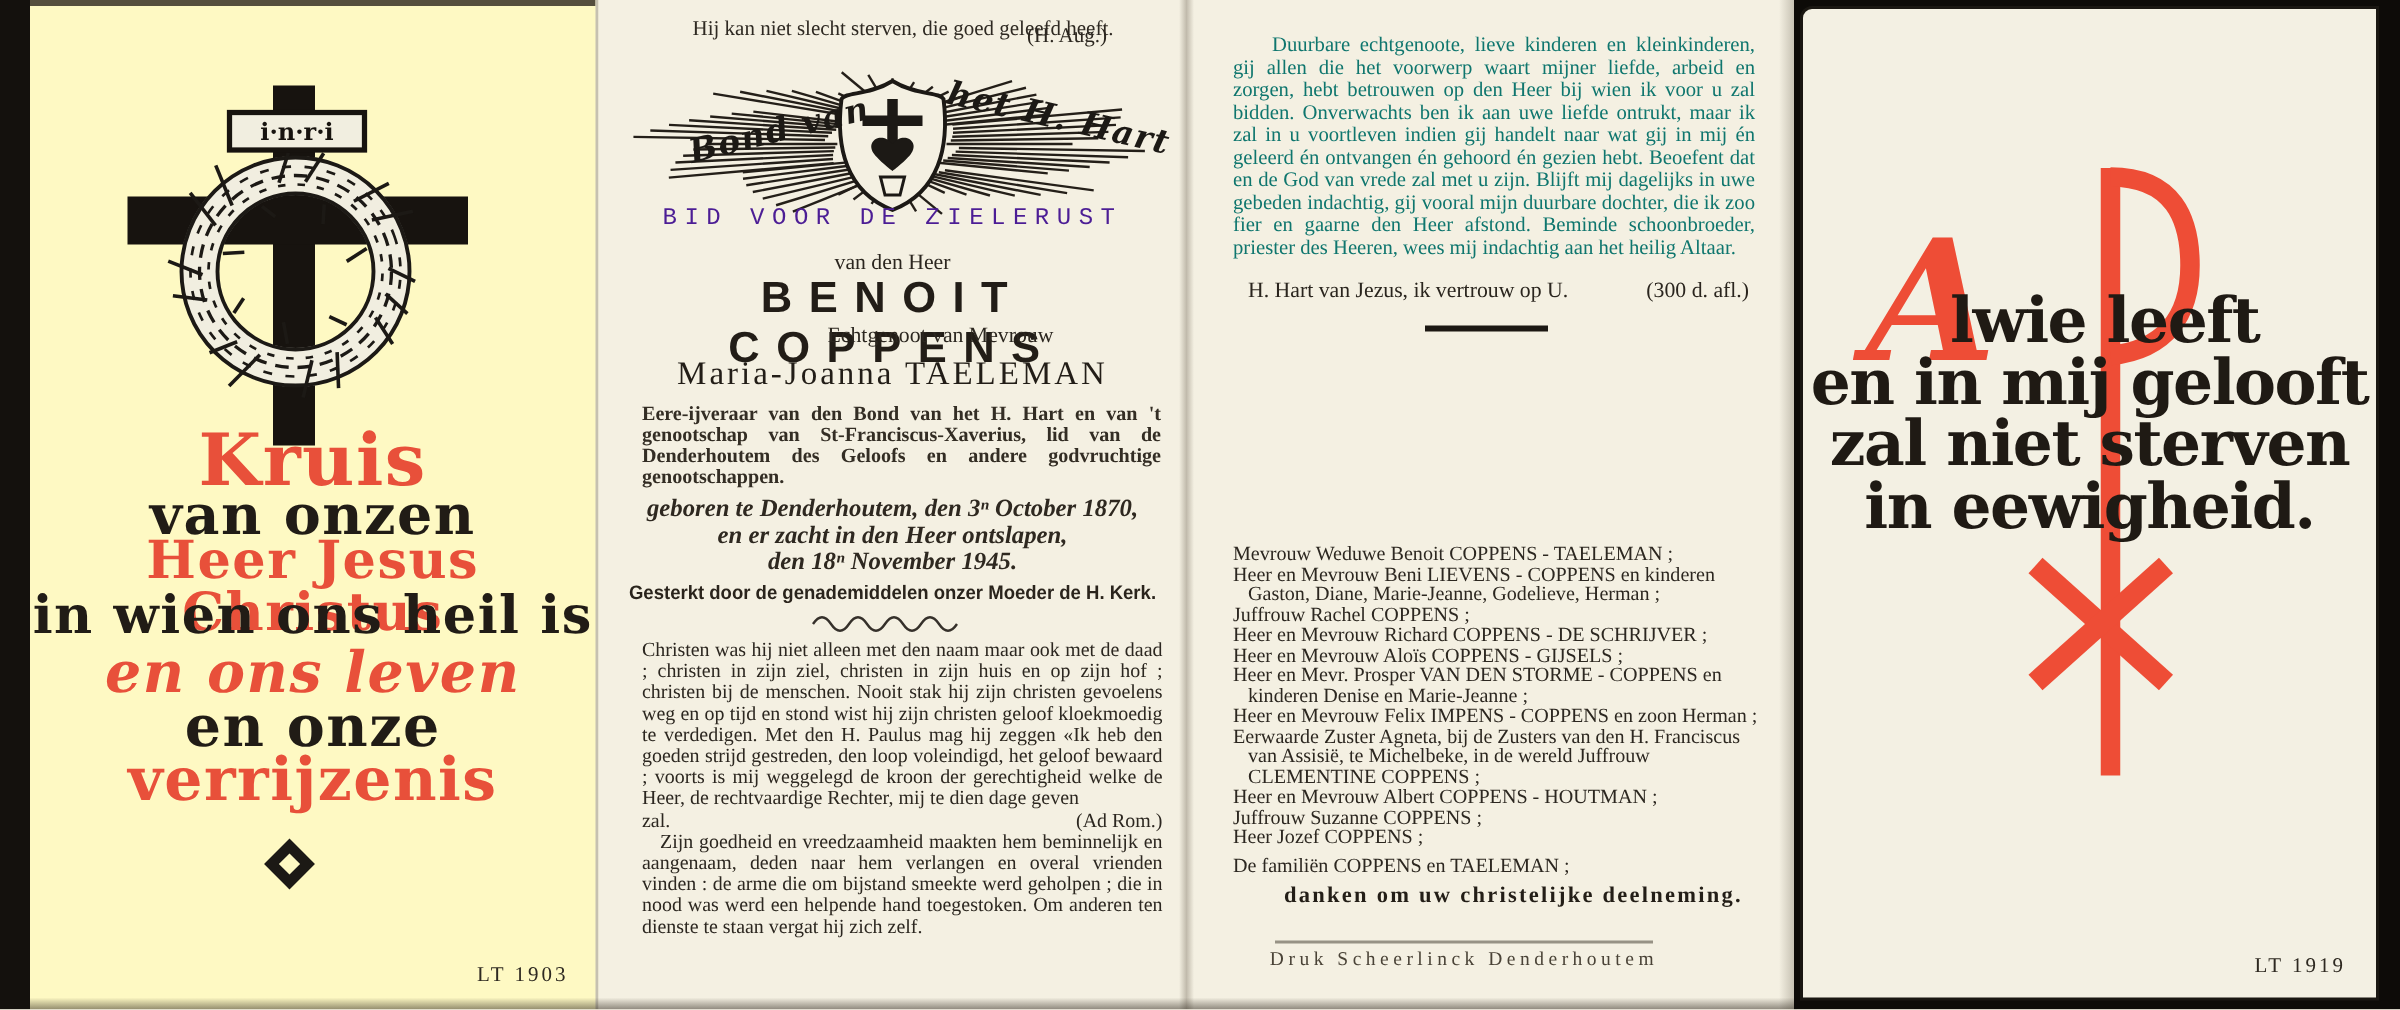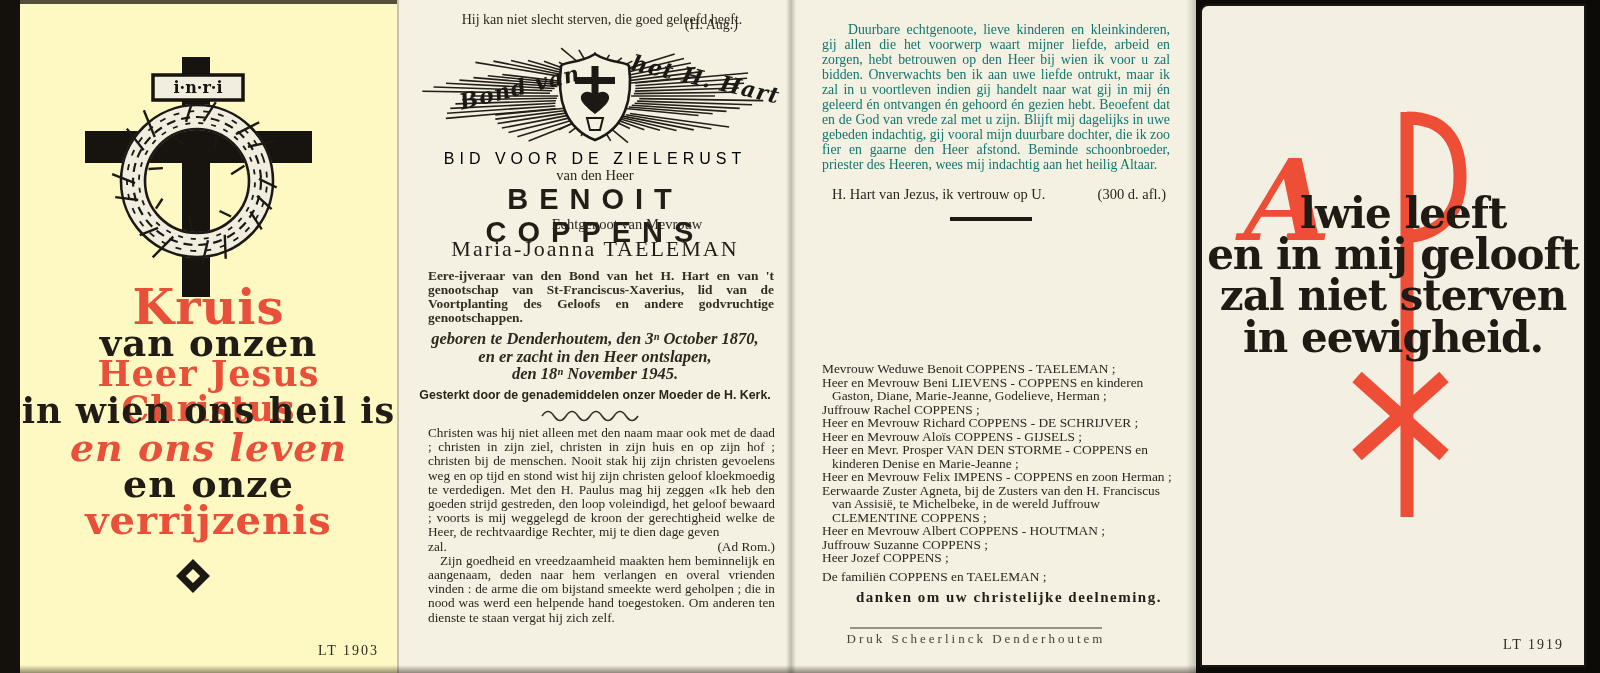--- a/index.html
+++ b/index.html
@@ -29,22 +29,22 @@
   .bottom-shadow{left:20px;top:665px;width:1176px;height:8px;
       background:linear-gradient(rgba(0,0,0,0),rgba(40,33,24,.5));}
 
   
   .p2{left:400px;top:0;width:390px;height:546px;}
   .center{text-align:center;}
   .epigraph{left:30px;right:16px;top:12px;font-size:14px;color:#2e2922;}
   .epigraph-attr{right:52px;top:17px;font-size:14px;}
   .emblem-word{font-family:"DejaVu Serif",serif;font-style:italic;font-weight:700;
       font-size:22px;color:#1c1915;letter-spacing:1px;}
-  .pray-title{left:0;width:100%;top:150px;font-family:Liberation Sans, sans-serif;
-      font-size:16px;letter-spacing:5px;color:#000000;}
+  .pray-title{left:0;width:100%;top:136px;font-family:Liberation Mono, monospace;
+      font-size:16px;letter-spacing:5px;color:#4c1d95;}
   .pray-sub{left:0;width:100%;top:167px;font-size:14.5px;}
   .name-main{left:0;width:100%;top:183px;font-family:"Liberation Sans",sans-serif;
       font-size:29px;font-weight:600;letter-spacing:11px;color:#221d17;}
   .spouse-label{left:0;width:100%;top:216px;font-size:14.5px;padding-left:32px;}
   .spouse-name{left:0;width:100%;top:236px;font-size:22px;letter-spacing:2px;color:#221d17;}
   .memberships{left:28px;right:16px;top:269px;font-size:13.4px;line-height:13.9px;
       font-weight:700;text-align:justify;color:#332d24;}
   .dates{left:0;width:100%;top:330px;font-style:italic;font-weight:700;
       font-size:16.5px;line-height:17.5px;color:#2e2820;}
   .strengthened{left:0;width:100%;top:387px;font-family:"Liberation Sans",sans-serif;
@@ -221,21 +221,21 @@
       <path d="M172 78 h16 l-3 12 h-10 Z" fill="none" stroke="#1c1915" stroke-width="2"></path>
     </svg>
     <div class="abs emblem-word" style="left:58px;top:74px;transform:rotate(-14deg);">Bond van</div>
     <div class="abs emblem-word" style="left:230px;top:66px;transform:rotate(13deg);">het H. Hart</div>
 
     <div class="abs pray-title center">BID VOOR DE ZIELERUST</div>
     <div class="abs pray-sub center">van den Heer</div>
     <div class="abs name-main center">BENOIT COPPENS</div>
     <div class="abs spouse-label center">Echtgenoot van Mevrouw</div>
     <div class="abs spouse-name center">Maria-Joanna TAELEMAN</div>
-    <div class="abs memberships">Eere-ijveraar van den Bond van het H. Hart en van 't genootschap van St-Franciscus-Xaverius, lid van de Voortplanting des Geloofs en andere godvruchtige genootschappen.</div>
+    <div class="abs memberships">Eere-ijveraar van den Bond van het H. Hart en van 't genootschap van St-Franciscus-Xaverius, lid van de Denderhoutem des Geloofs en andere godvruchtige genootschappen.</div>
 
     <div class="abs dates center">
       <div>geboren te Denderhoutem, den 3ⁿ October 1870,</div>
       <div>en er zacht in den Heer ontslapen,</div>
       <div>den 18ⁿ November 1945.</div>
     </div>
 
     <div class="abs strengthened center">Gesterkt door de genademiddelen onzer Moeder de H. Kerk.</div>
 
     <svg class="abs" style="left:140px;top:408px;" width="110" height="14" viewBox="0 0 110 14">

